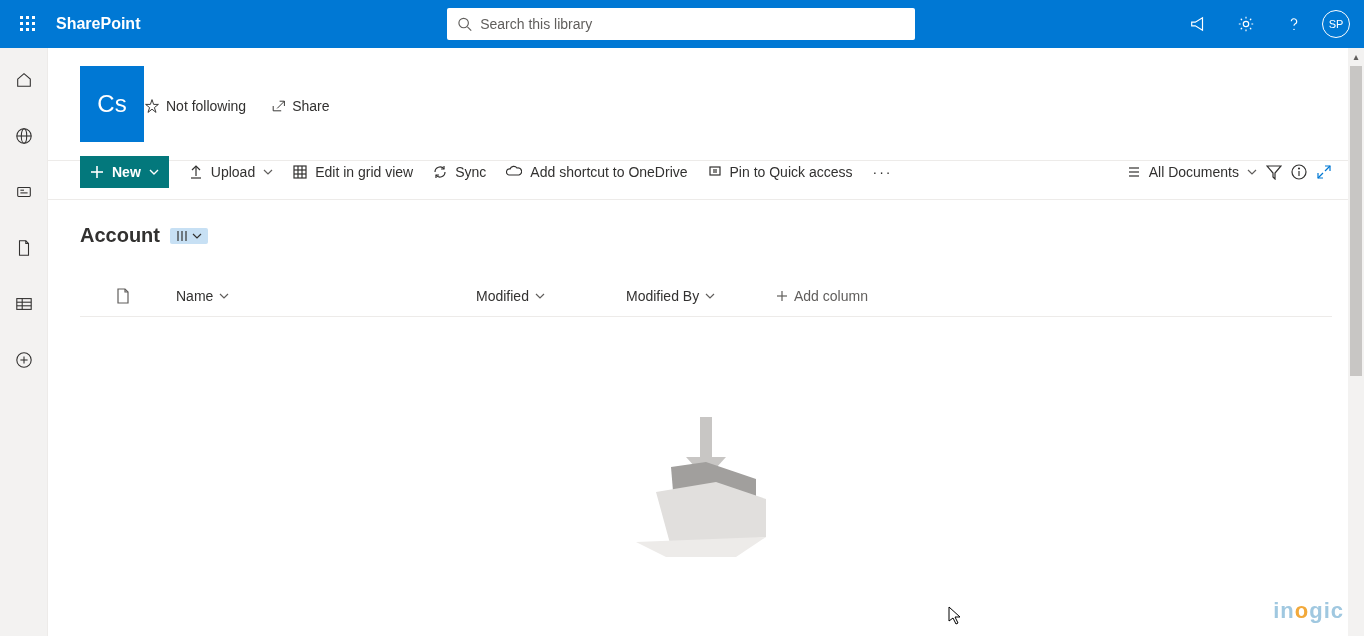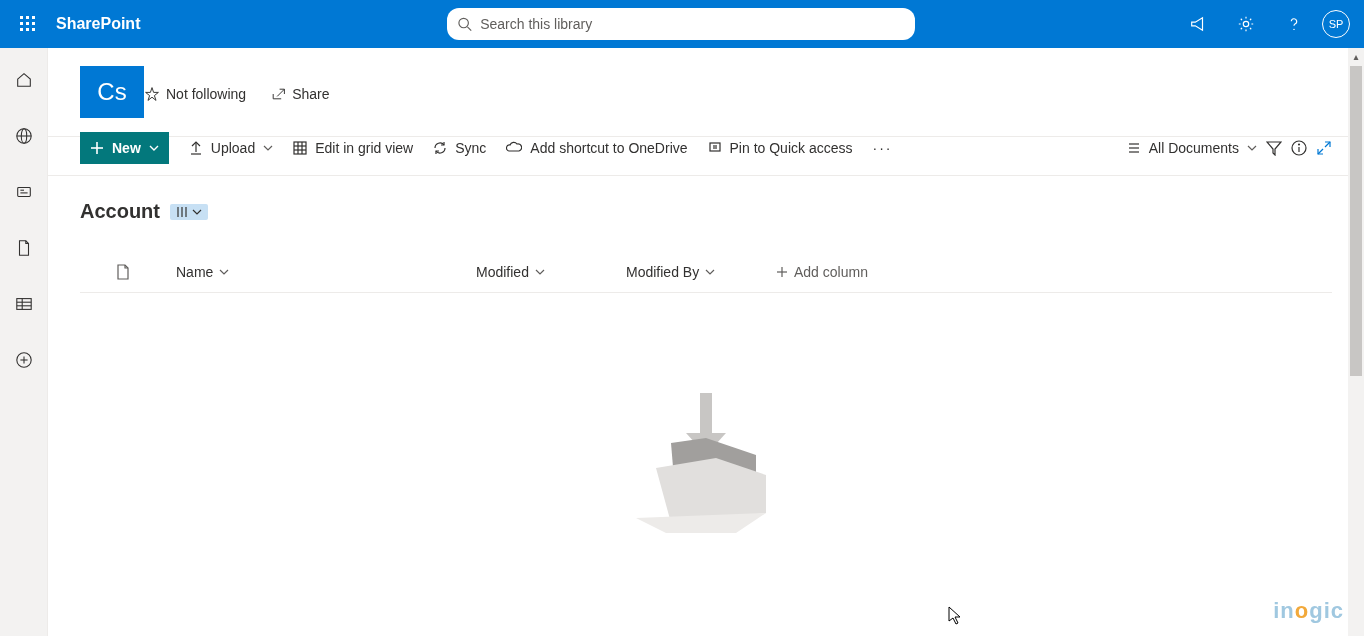--- a/index.html
+++ b/index.html
@@ -11,21 +11,21 @@
     background: #0078d4;
     display: flex;
     align-items: center;
     color: #fff;
     padding: 0 4px;
   }
   .waffle { width: 48px; height: 48px; display:flex; align-items:center; justify-content:center; cursor:pointer; }
   .app-name { font-size: 16px; font-weight: 600; margin-left: 4px; text-align: right; }
   .search-wrap { flex: 0 0 auto; margin-left: auto; margin-right: auto; position: absolute; left: 447px; }
   .search-box {
-    width: 468px; height: 32px; background:#fff; border-radius:12px;
+    width: 468px; height: 32px; background:#fff; border-radius:2px;
     display:flex; align-items:center; padding:0 10px; color:#605e5c;
   }
   .search-box input {
     border:none; outline:none; font-size:14px; width:100%; margin-left:8px; color:#323130;
   }
   .search-box input::placeholder { color:#605e5c; }
   .suite-right { margin-left:auto; display:flex; align-items:center; gap:0; }
   .suite-btn { width:48px; height:48px; display:flex; align-items:center; justify-content:center; cursor:pointer; }
   .avatar-circle {
     width:28px; height:28px; border:1px solid #fff; border-radius:50%;
@@ -41,21 +41,21 @@
   }
   .rail-btn { width:48px; height:32px; display:flex; align-items:center; justify-content:center; cursor:pointer; color:#323130; }
 
   .main { flex:1; position:relative; }
 
   
   .site-header {
     display:flex; align-items:center; padding:18px 32px 0 32px;
   }
   .site-logo {
-    width:64px; height:52px; background:#0078d4; color:#fff;
+    width:64px; height:76px; background:#0078d4; color:#fff;
     display:flex; align-items:center; justify-content:center;
     font-size:24px; font-weight:400;
   }
   .site-info { margin-left:20px; flex:1; }
   .site-title { font-size:24px; font-weight:600; color:#323130; }
   .site-nav { display:flex; gap:28px; margin-top:10px; font-size:14px; color:#323130; align-items:center; }
   .site-nav a { color:#323130; text-decoration:none; cursor:pointer; }
   .site-nav a.edit-link { color:#0078d4; }
   .site-actions { display:flex; gap:24px; align-items:flex-start; margin-top:4px; }
   .site-action { display:flex; align-items:center; gap:6px; font-size:14px; color:#323130; cursor:pointer; }

